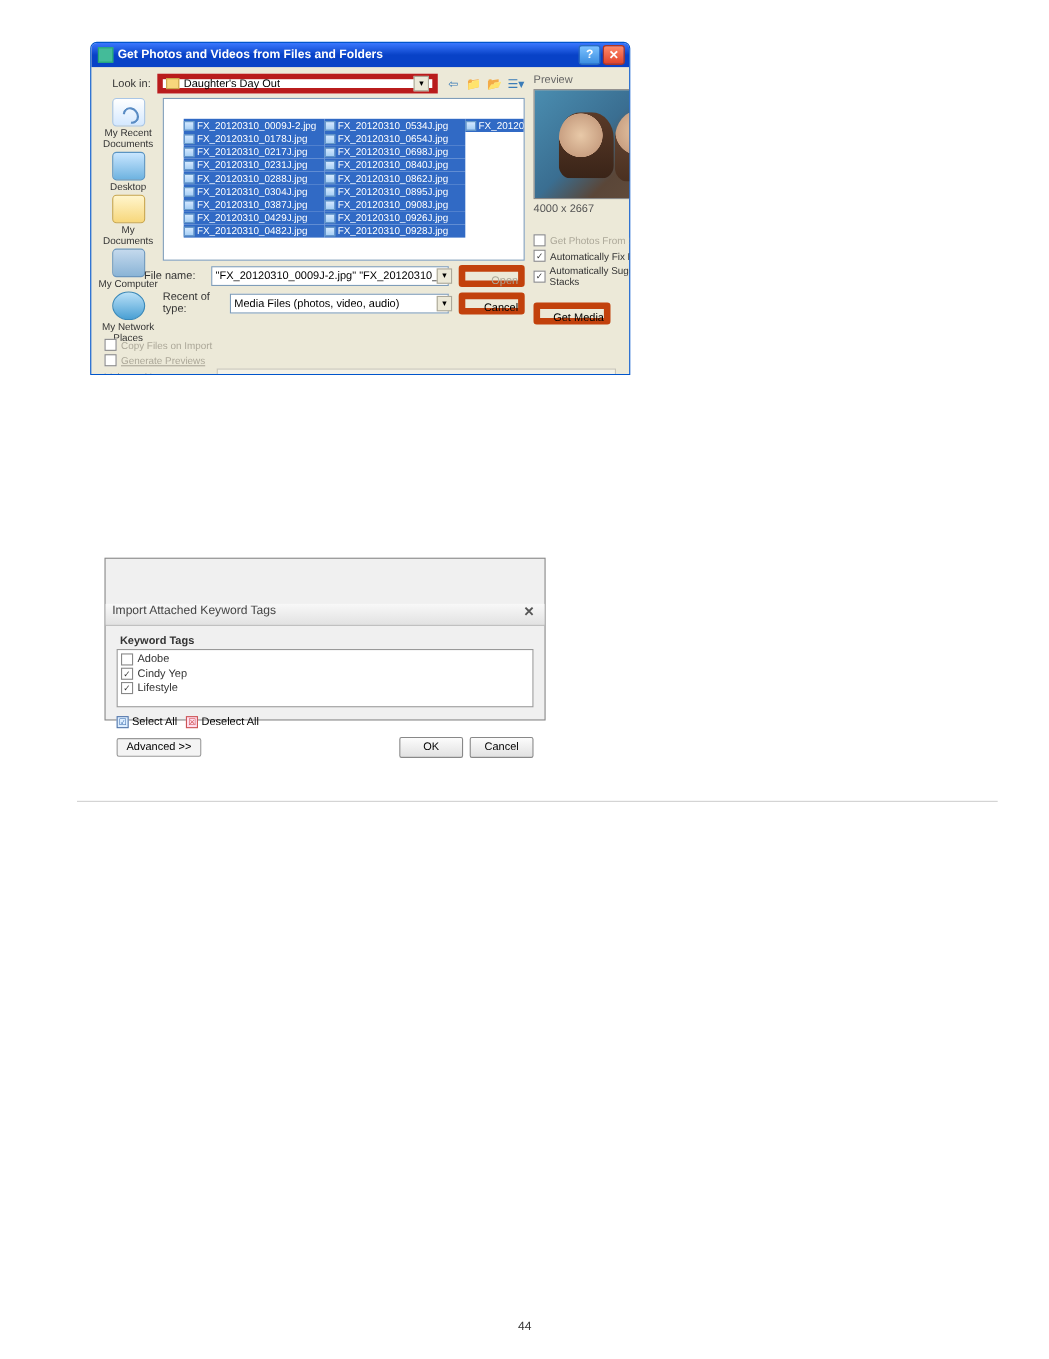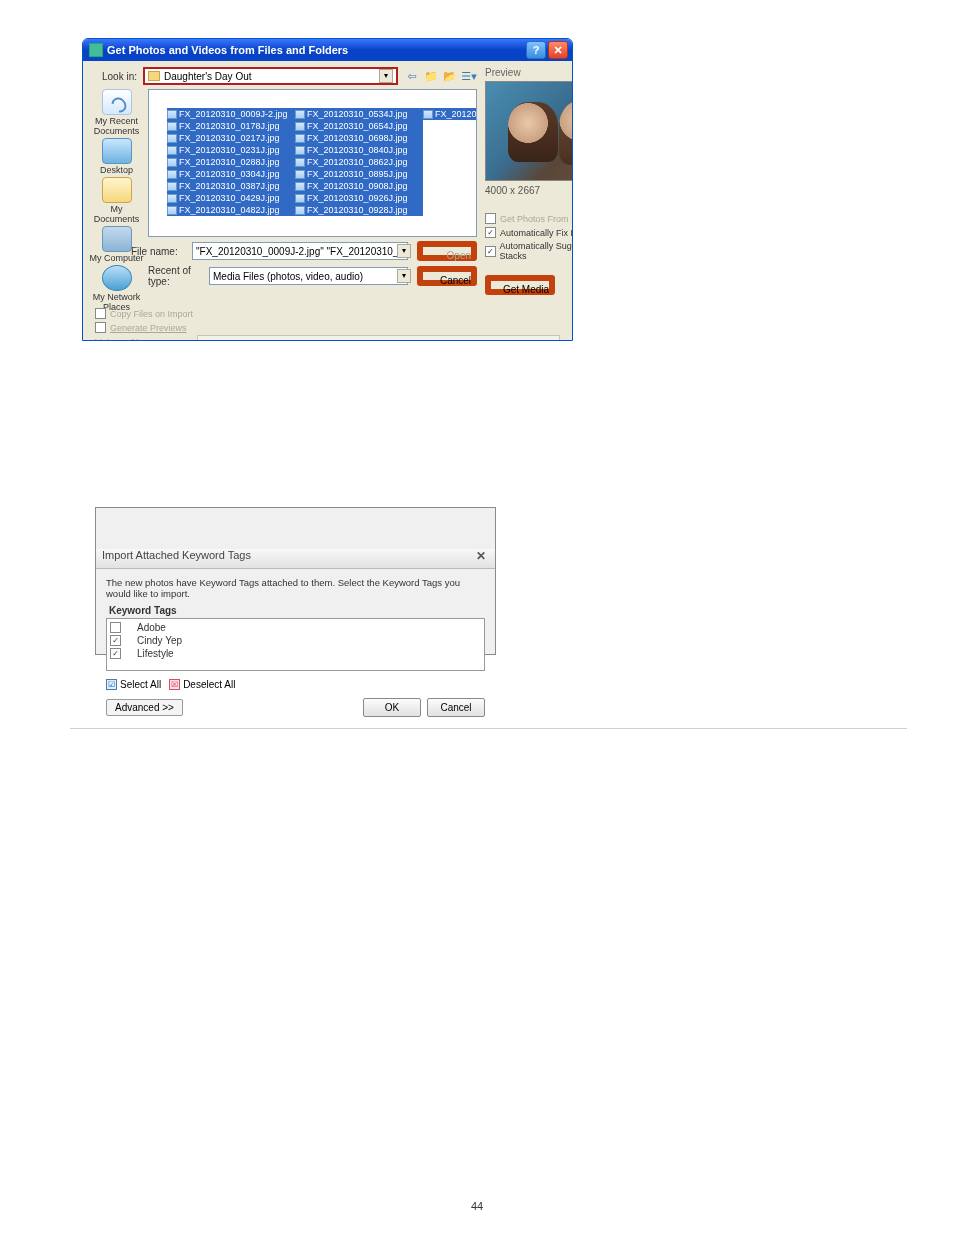--- a/index.html
+++ b/index.html
@@ -13,21 +13,21 @@
     .tbtn { width: 20px; height: 18px; margin-left: 2px; border-radius: 3px; display: flex; align-items: center; justify-content: center; font-size: 11px; font-weight: bold; }
     .tbtn.help { background: linear-gradient(#7cc2ff,#3a8de0); color:#fff; border:1px solid #2a6dbf; }
     .tbtn.close { background: linear-gradient(#ff8a6b,#e0432a); color:#fff; border:1px solid #b03520; }
 
     .dlg-body { display: flex; padding: 6px; gap: 8px; }
     .left-main { flex: 1; }
     .right-panel { width: 160px; padding-top: 0; }
 
     .lookrow { display: flex; align-items: center; gap: 6px; margin-bottom: 4px; }
     .lookrow .lbl { width: 48px; text-align: right; font-size: 10px; color: #333; }
-    .combo { flex: 1; height: 18px; background: #fff; border: 2px solid #b91c1c; display: flex; align-items: center; padding: 0 3px; font-size: 10px; }
+    .combo { flex: 1; height: 18px; background: #fff; border: 5px solid #b91c1c; display: flex; align-items: center; padding: 0 3px; font-size: 10px; }
     .combo .foldericon { width: 12px; height: 10px; background: #f7d77c; border: 1px solid #c9a64c; margin-right: 4px; }
     .combo .dd { width: 14px; height: 14px; background: #ece9d8; border: 1px solid #aca899; margin-left: auto; text-align: center; font-size: 8px; line-height: 12px; }
     .toolicons { display: flex; gap: 3px; }
     .ticonsm { width: 16px; height: 16px; display: flex; align-items: center; justify-content: center; font-size: 11px; color: #3a7cb8; }
 
     .filerow { display: flex; gap: 4px; height: 148px; }
     .places { width: 55px; display: flex; flex-direction: column; gap: 2px; }
     .place { display: flex; flex-direction: column; align-items: center; font-size: 9px; color: #333; text-align: center; }
     .place .pico { width: 30px; height: 26px; border-radius: 4px; margin-bottom: 1px; }
     .pico.doc { background: linear-gradient(#fff,#d4e8ff); border: 1px solid #a9c6e6; position:relative; }
@@ -66,21 +66,21 @@
 
     
     .dialog2 { position: absolute; left: 95px; top: 507px; width: 401px; height: 148px; border: 1px solid #8a8a8a; background: #f0f0f0; }
     .d2-title { height: 20px; background: linear-gradient(#f8f8f8,#e2e2e2); border-bottom: 1px solid #bbb; display: flex; align-items: flex-start; padding: 0 6px; font-size: 11px; color: #444; margin-top: 41px; }
     .d2-title .spacer { flex: 1; }
     .d2-close { width: 16px; height: 14px; font-size: 12px; font-weight: bold; color: #555; text-align: center; }
     .d2-body { padding: 8px 10px; font-size: 10px; color: #333; }
     .d2-msg { margin-bottom: 6px; font-size: 9.5px; }
     .kw-lbl { font-size: 10px; font-weight: bold; margin-bottom: 2px; padding-left: 3px; }
     .kw-box { border: 1px solid #999; background: #fff; padding: 2px 3px 10px; min-height: 48px; }
-    .kw-item { display: flex; align-items: center; gap: 16px; font-size: 10px; height: 13px; }
+    .kw-item { display: flex; align-items: center; gap: 4px; font-size: 10px; height: 13px; }
     .d2-bottom { display: flex; align-items: center; gap: 8px; padding: 0 10px 8px; font-size: 10px; }
     .d2-bottom .sa { display: flex; align-items: center; gap: 3px; }
     .d2-bottom .saico { width:11px;height:11px;border:1px solid #57a; background:#def; font-size:8px; text-align:center; line-height:9px; color:#36a; }
     .d2-bottom .saico.red { border-color:#c55; background:#fde; color:#c44; }
     .d2-advbtn { padding:2px 8px; border:1px solid #999; background:#f4f4f4; border-radius:2px; font-size:10px; }
 
     .hr { position:absolute; left:70px; right:47px; top:728px; border-top:1px solid #d0d0d0; }
     .pagenum { position:absolute; left:0; right:0; top:1200px; text-align:center; font-size:11px; color:#333; }
   </style>
 </head>
@@ -266,21 +266,20 @@
   </div>
 </div>
 
 <div class="dialog2">
   <div class="d2-title">
     <span>Import Attached Keyword Tags</span>
     <div class="spacer"></div>
     <div class="d2-close">✕</div>
   </div>
   <div class="d2-body">
-    <div class="d2-msg">The new photos have Keyword Tags attached to them. Select the Keyword Tags you would like to import.</div>
     <div class="kw-lbl">Keyword Tags</div>
     <div class="kw-box" id="kwbox">
         <div class="kw-item">
           <div class="chk off"></div>
           <span>Adobe</span>
         </div>
         <div class="kw-item">
           <div class="chk ">✓</div>
           <span>Cindy Yep</span>
         </div>

